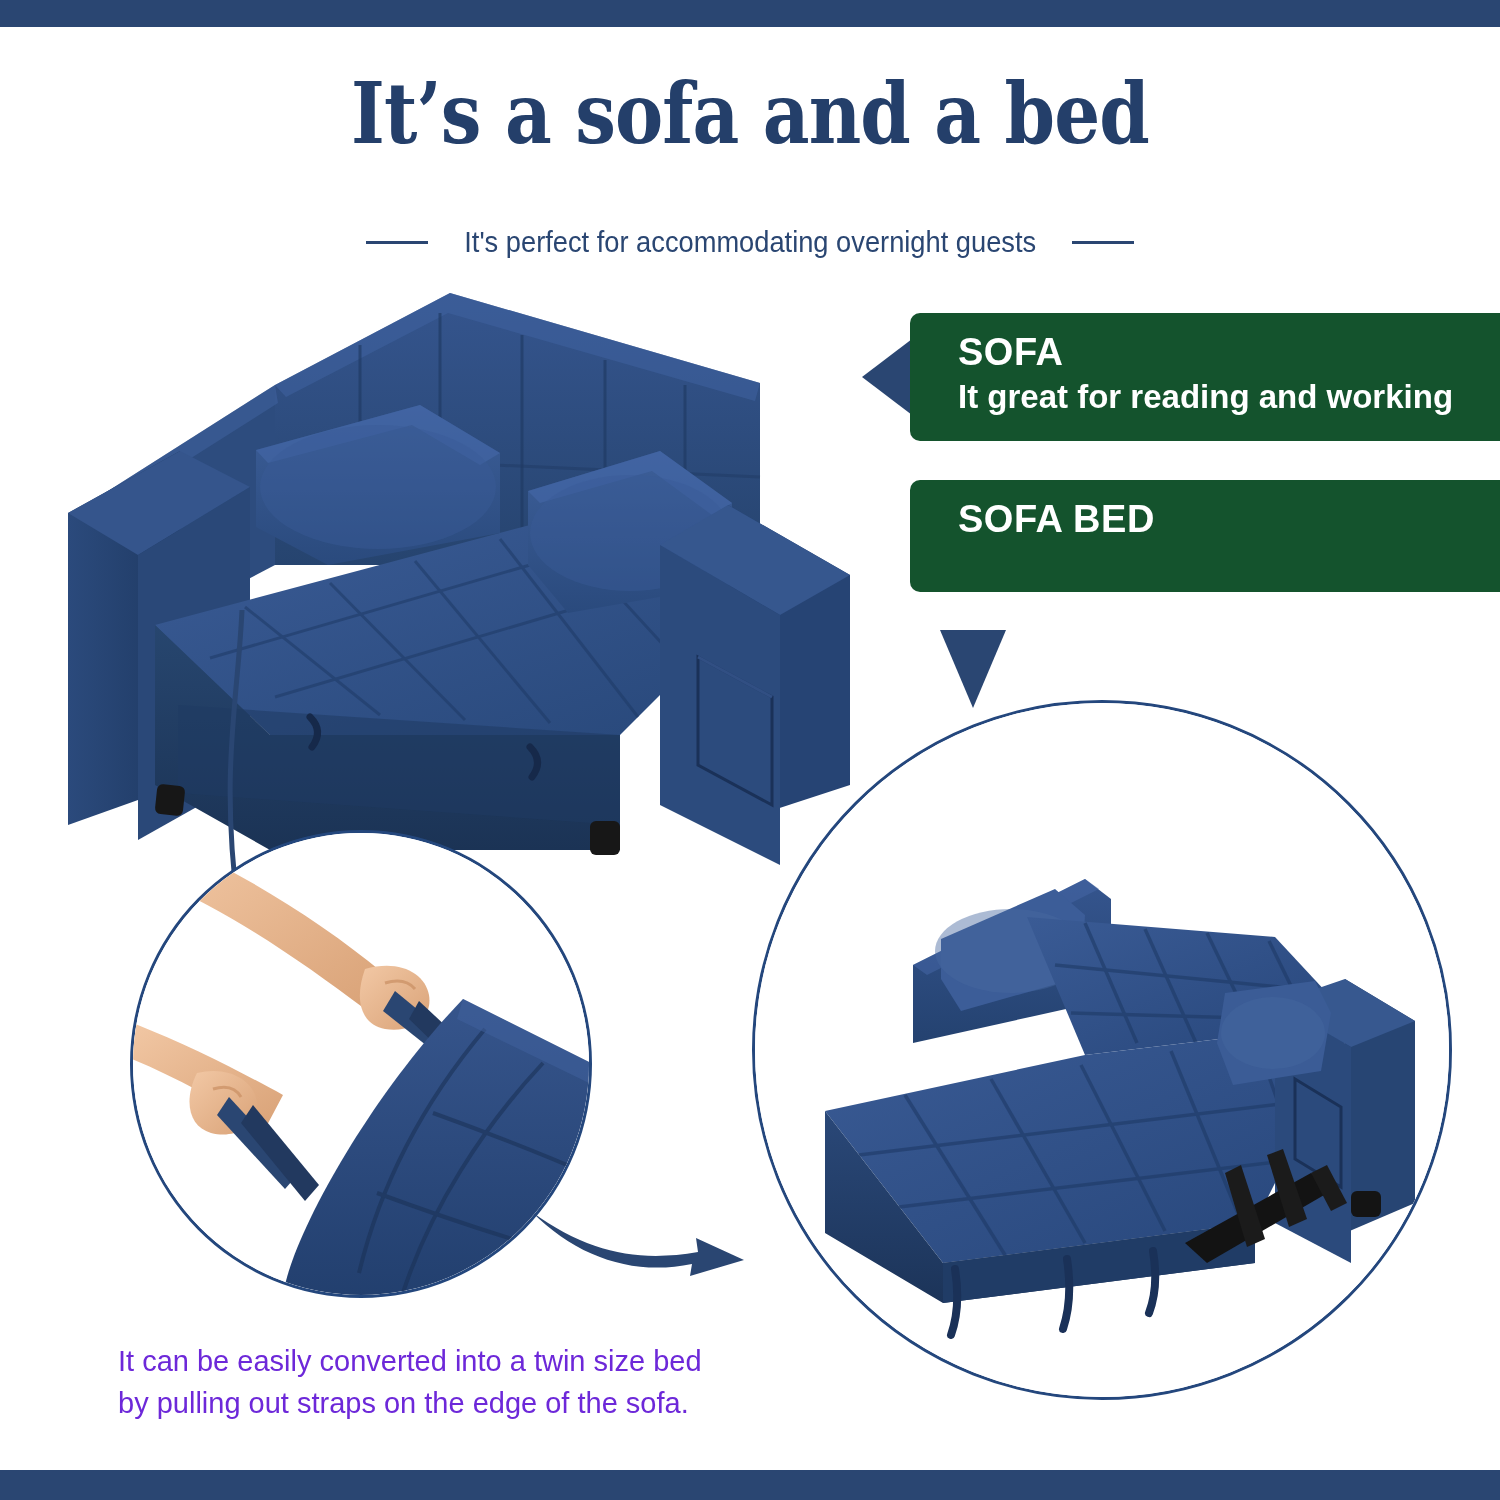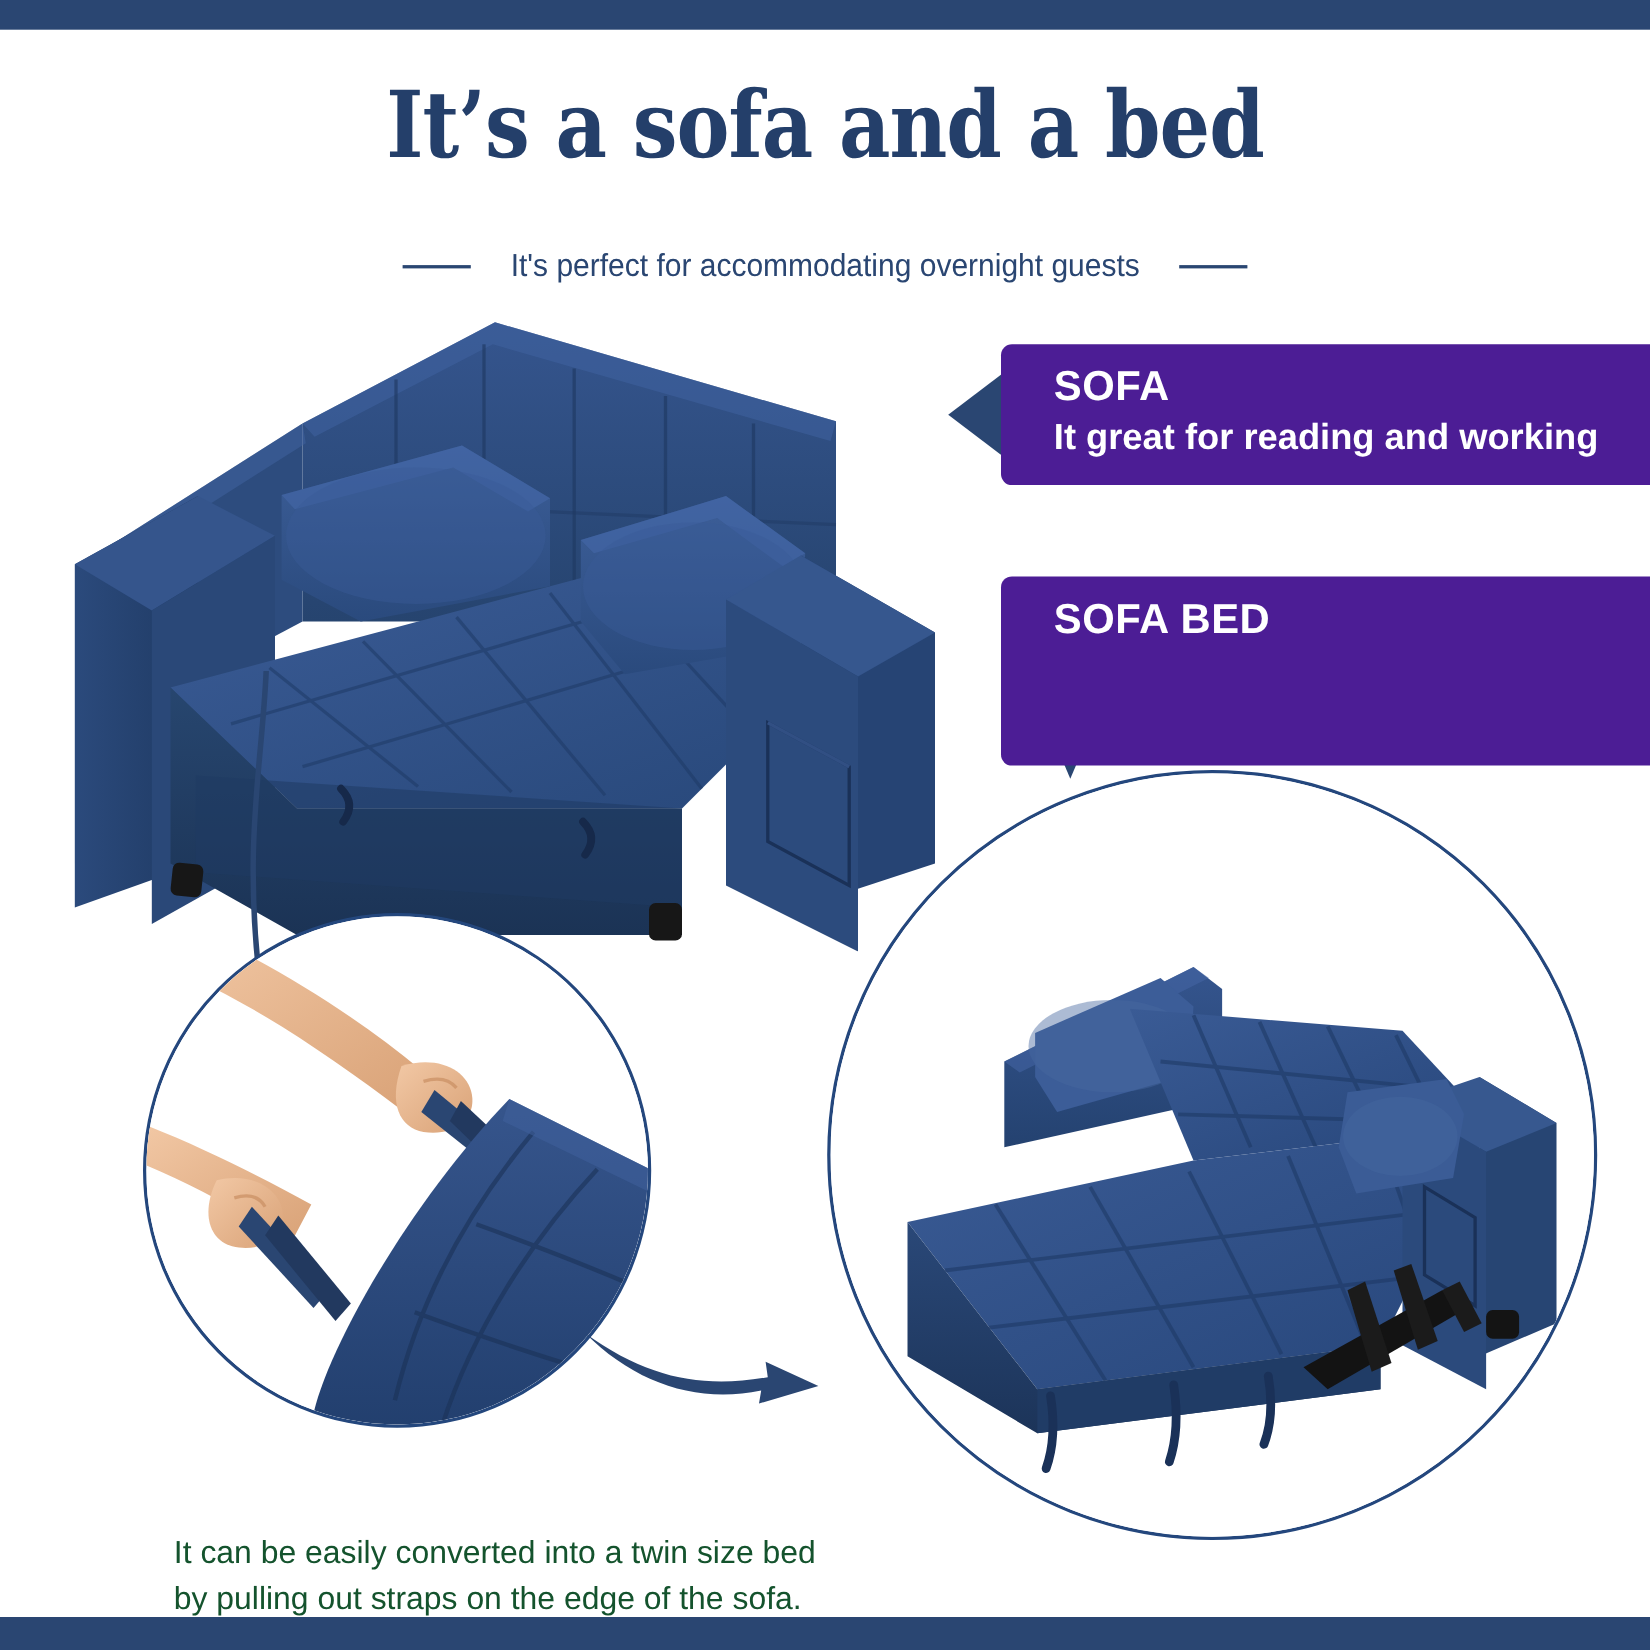--- a/index.html
+++ b/index.html
@@ -35,30 +35,30 @@
   }
   .sub-rule { width: 62px; height: 3px; background: #2a4672; }
   .subtitle {
     font-size: 29px; color: #2a4672; white-space: nowrap;
     transform: scaleX(0.94);
   }
 
   
   .badge {
     position: absolute;
-    background: #4c1d95;
+    background: #14532d;
     color: #ffffff;
     padding: 16px 0 18px 48px;
   }
   .badge-sofa {
     left: 910px; top: 313px; width: 590px; height: 128px;
     border-radius: 10px 0 0 10px;
   }
   .badge-bed {
-    left: 910px; top: 524px; width: 590px; height: 172px;
+    left: 910px; top: 480px; width: 590px; height: 112px;
     border-radius: 10px 0 0 10px;
   }
   .badge-title {
     font-size: 38px; font-weight: bold; letter-spacing: 0.5px;
     line-height: 46px;
   }
   .badge-sub {
     font-size: 33px; font-weight: bold; line-height: 44px;
   }
   
@@ -81,24 +81,23 @@
   
   .photo { position: absolute; }
   .circle-frame {
     position: absolute; border-radius: 50%;
     border: 3px solid #24477d;
     overflow: hidden; background: #ffffff;
   }
 
   
   .caption {
-    position: absolute; left: 118px; top: 1391px;
-    font-size: 29px; line-height: 42px; color: #14532d;
+    position: absolute; left: 118px; top: 1340px;
+    font-size: 29px; line-height: 42px; color: #6d28d9;
     white-space: pre-line;
-    margin-left: 40px;
   }
   svg { display: block; }
 </style>
 </head>
 <body>
 
 <div class="bar-top"></div>
 <div class="bar-bottom"></div>
 
 <div class="title">It’s a sofa and a bed</div>

